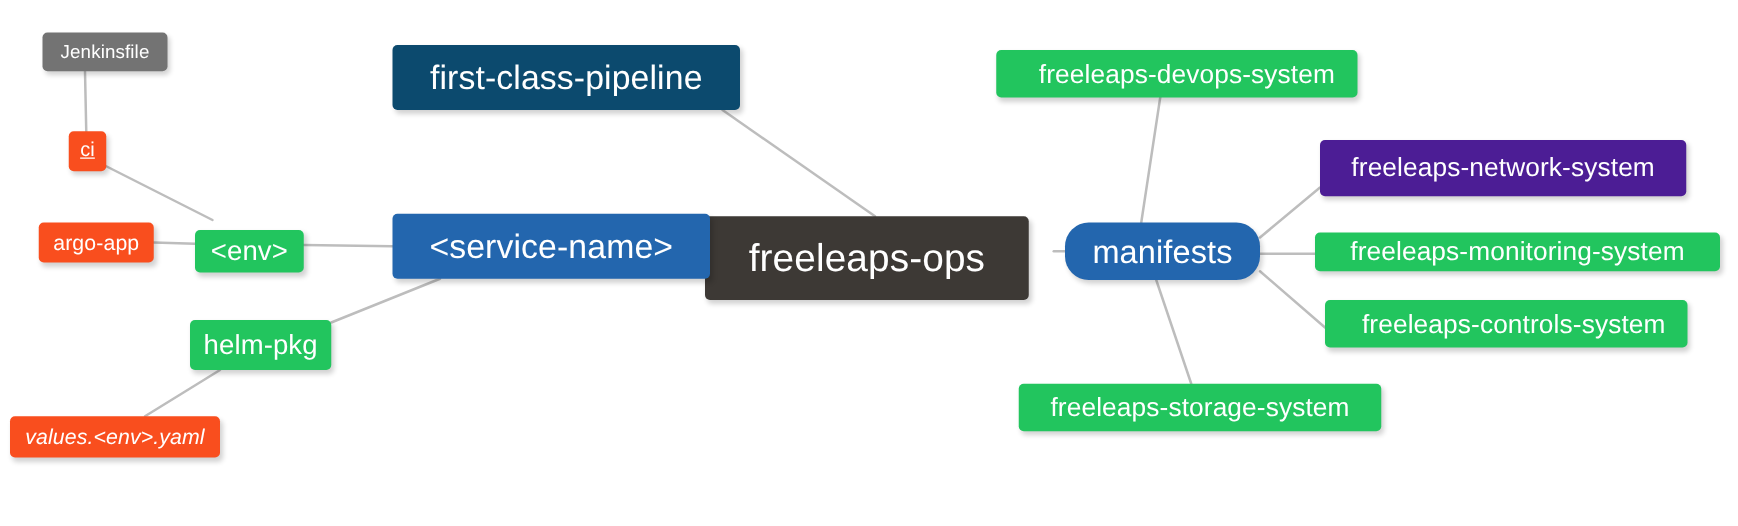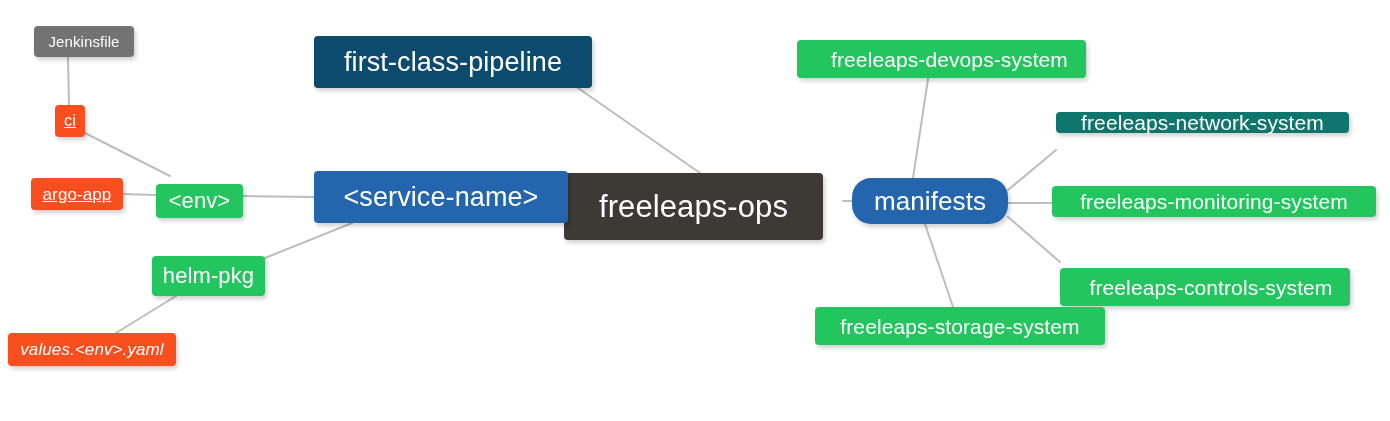--- a/index.html
+++ b/index.html
@@ -80,38 +80,38 @@
       </div>
       <div class="node" style="left: 156px; top: 184px; width: 87px; height: 34px; background: rgb(34, 197, 94); font-size: 22px;">
         <span class="node-label">&lt;env&gt;</span>
       </div>
       <div class="node" style="left: 152px; top: 256px; width: 113px; height: 40px; background: rgb(34, 197, 94); font-size: 22px;">
         <span class="node-label">helm-pkg</span>
       </div>
       <div class="node" style="left: 55px; top: 105px; width: 30px; height: 32px; background: rgb(249, 78, 30); font-size: 16px; text-decoration: underline;">
         <span class="node-label">ci</span>
       </div>
-      <div class="node" style="left: 31px; top: 178px; width: 92px; height: 32px; background: rgb(249, 78, 30); font-size: 17px; text-decoration: underline;">
+      <div class="node" style="left: 31px; top: 178px; width: 92px; height: 32px; background: rgb(249, 78, 30); font-size: 17px;">
         <span class="node-label">argo-app</span>
       </div>
       <div class="node" style="left: 18px; top: 26px; width: 100px; height: 31px; background: #737373; font-size: 15px; margin-left: 16px;">
         <span class="node-label">Jenkinsfile</span>
       </div>
       <div class="node" style="left: 8px; top: 333px; width: 168px; height: 33px; background: rgb(249, 78, 30); font-size: 17px; font-style: italic;">
         <span class="node-label">values.&lt;env&gt;.yaml</span>
       </div>
       <div class="node" style="left: 797px; top: 40px; width: 289px; height: 38px; background: rgb(34, 197, 94); font-size: 21px; padding-left: 16px;">
         <span class="node-label">freeleaps-devops-system</span>
       </div>
-      <div class="node" style="left: 1056px; top: 112px; width: 293px; height: 21px; background: #0f766e; font-size: 21px;">
+      <div class="node" style="left: 1056px; top: 112px; width: 293px; height: 45px; background: #4c1d95; font-size: 21px;">
         <span class="node-label">freeleaps-network-system</span>
       </div>
       <div class="node" style="left: 1052px; top: 186px; width: 324px; height: 31px; background: rgb(34, 197, 94); font-size: 21px;">
         <span class="node-label">freeleaps-monitoring-system</span>
       </div>
-      <div class="node" style="left: 1060px; top: 268px; width: 290px; height: 38px; background: rgb(34, 197, 94); font-size: 21px; padding-left: 12px;">
+      <div class="node" style="left: 1060px; top: 240px; width: 290px; height: 38px; background: rgb(34, 197, 94); font-size: 21px; padding-left: 12px;">
         <span class="node-label">freeleaps-controls-system</span>
       </div>
       <div class="node" style="left: 815px; top: 307px; width: 290px; height: 38px; background: rgb(34, 197, 94); font-size: 21px;">
         <span class="node-label">freeleaps-storage-system</span>
       </div>
     </div>
 </div>
 
 </body></html>

